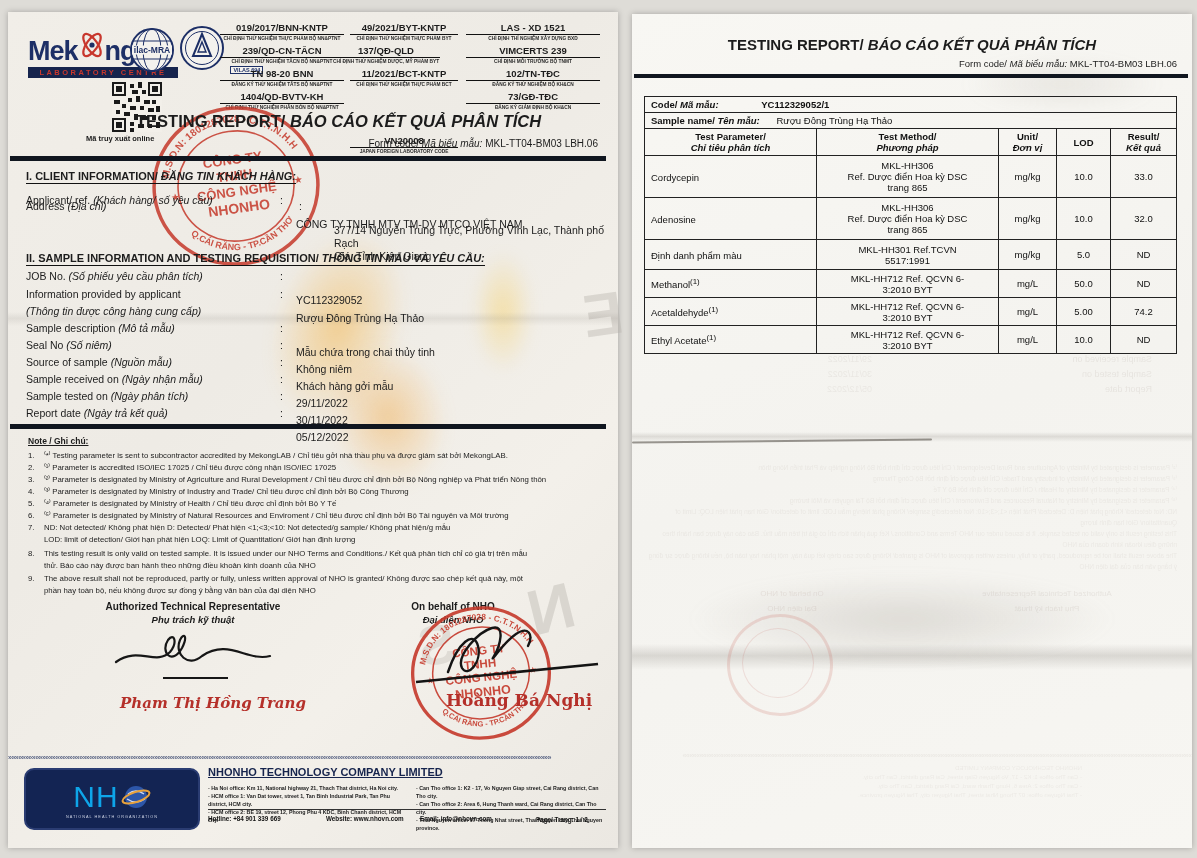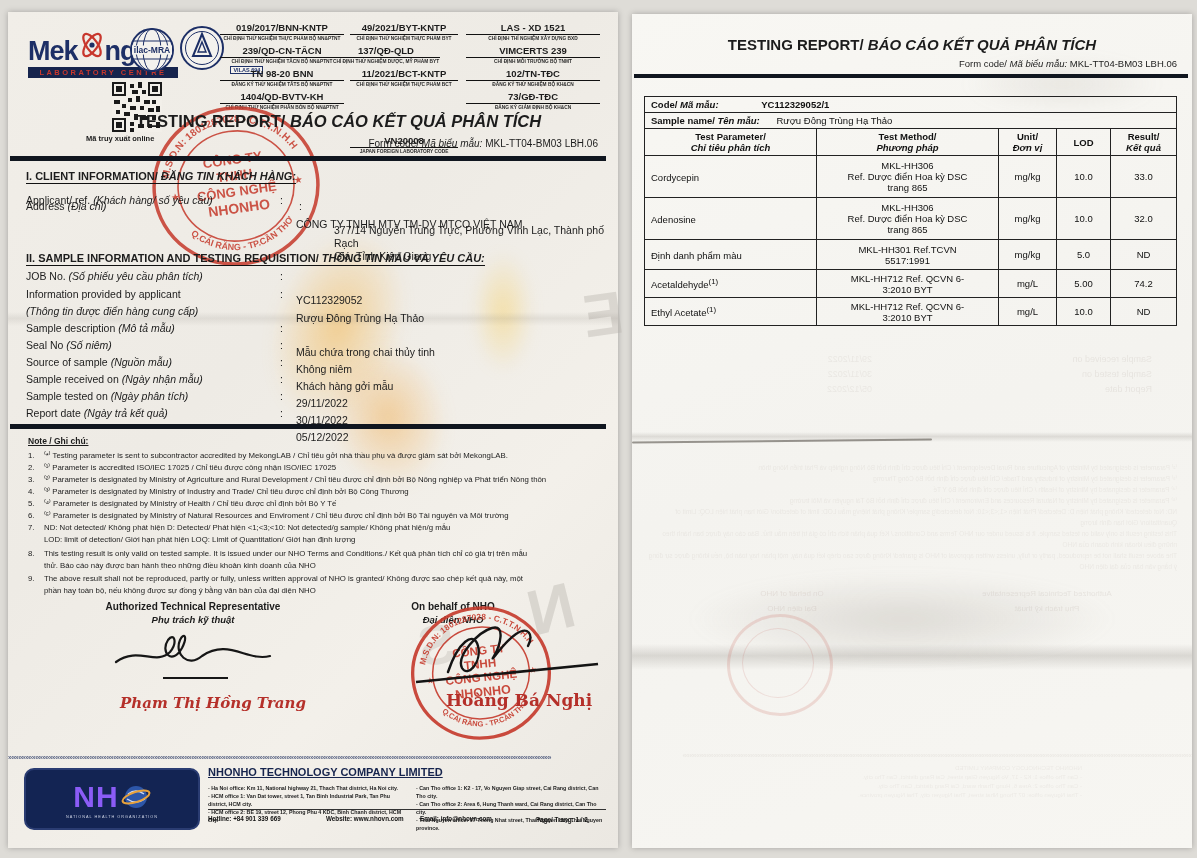--- a/index.html
+++ b/index.html
@@ -242,21 +242,21 @@
       <span class="l"><span>JOB No. </span><span class="i">(Số phiếu yêu cầu phân tích)</span></span>
       <span class="c">:</span>
         <span class="v">YC112329052</span>
     </div>
     <div class="frow" style="top:276px;">
       <span class="l">Information provided by applicant</span>
       <span class="c">:</span>
         <span class="v">Rượu Đông Trùng Hạ Thảo</span>
     </div>
     <div class="frow" style="top:293px;">
-      <span class="l i">(Thông tin được điển hàng cung cấp)</span>
+      <span class="l i">(Thông tin được công hàng cung cấp)</span>
     </div>
     <div class="frow" style="top:310px;">
       <span class="l"><span>Sample description </span><span class="i">(Mô tả mẫu)</span></span>
       <span class="c">:</span>
         <span class="v">Mẫu chứa trong chai thủy tinh</span>
     </div>
     <div class="frow" style="top:327px;">
       <span class="l"><span>Seal No </span><span class="i">(Số niêm)</span></span>
       <span class="c">:</span>
         <span class="v">Không niêm</span>
@@ -364,21 +364,21 @@
     </svg>
     <svg class="abs" style="left:400px;top:600px;" width="200" height="100" viewBox="0 0 200 100">
       <path d="M40 60 C50 30 66 18 70 34 C74 50 60 66 54 56 C48 44 70 20 84 16 C98 12 92 34 86 44 C80 54 96 30 108 22 C120 14 126 22 120 34" fill="none" stroke="#141414" stroke-width="2.4" stroke-linecap="round"></path>
       <line x1="8" y1="70" x2="190" y2="52" stroke="#141414" stroke-width="2.6"></line>
     </svg>
     <div class="abs redname" style="left:438px;top:678px;width:180px;font-family:'DejaVu Serif',serif;font-weight:bold;font-size:17px;">Hoàng Bá Nghị</div>
 
     <div class="chev" style="left:0;top:742px;width:610px;">»»»»»»»»»»»»»»»»»»»»»»»»»»»»»»»»»»»»»»»»»»»»»»»»»»»»»»»»»»»»»»»»»»»»»»»»»»»»»»»»»»»»»»»»»»»»»»»»»»»»»»»»»»»»»»»»»»»»»»»»»»»»»»»»»»»»»»»»»»»»»»»»»»»»»»»»»»»»»»»»</div>
     <div class="nhobox" style="left:16px;top:756px;width:172px;height:58px;">
       <div style="display:flex;align-items:center;">
-        <span style="color:#8b5cf6;font-weight:bold;font-size:30px;letter-spacing:1px;">NH</span>
+        <span style="color:#0ea5e9;font-weight:normal;font-size:30px;letter-spacing:1px;">NH</span>
         <svg width="30" height="30" viewBox="0 0 30 30" style="margin-left:2px;">
           <circle cx="15" cy="15" r="11" fill="#2d56a8"></circle>
           <path d="M7 12 Q15 6 23 12 M6 17 Q15 23 24 17" stroke="#cfd8ee" stroke-width="1.4" fill="none"></path>
           <ellipse cx="15" cy="15" rx="14" ry="5" fill="none" stroke="#e8a23c" stroke-width="2" transform="rotate(-18 15 15)"></ellipse>
         </svg>
       </div>
       <div style="color:#cfd5e6;font-size:3.8px;letter-spacing:1px;margin-top:1px;">NATIONAL HEALTH ORGANIZATION</div>
     </div>
     <div class="abs b" style="left:200px;top:754px;font-size:11px;color:#16244d;text-decoration:underline;">NHONHO TECHNOLOGY COMPANY LIMITED</div>
     <div class="addr" style="left:200px;top:772px;width:202px;white-space:pre-line;">- Ha Noi office: Km 11, National highway 21, Thach That district, Ha Noi city.
@@ -456,20 +456,28 @@
       </tr>
       <tr style="height:30px;">
         <td class="pm"><span>Định danh phẩm màu</span><sup></sup></td>
         <td class="ct">MKL-HH301 Ref.TCVN
 5517:1991</td>
         <td class="ct">mg/kg</td>
         <td class="ct">5.0</td>
         <td class="ct">ND</td>
       </tr>
       <tr style="height:28px;">
+        <td class="pm"><span>Methanol</span><sup>(1)</sup></td>
+        <td class="ct">MKL-HH712 Ref. QCVN 6-
+3:2010 BYT</td>
+        <td class="ct">mg/L</td>
+        <td class="ct">50.0</td>
+        <td class="ct">ND</td>
+      </tr>
+      <tr style="height:28px;">
         <td class="pm"><span>Acetaldehyde</span><sup>(1)</sup></td>
         <td class="ct">MKL-HH712 Ref. QCVN 6-
 3:2010 BYT</td>
         <td class="ct">mg/L</td>
         <td class="ct">5.00</td>
         <td class="ct">74.2</td>
       </tr>
       <tr style="height:28px;">
         <td class="pm"><span>Ethyl Acetate</span><sup>(1)</sup></td>
         <td class="ct">MKL-HH712 Ref. QCVN 6-

